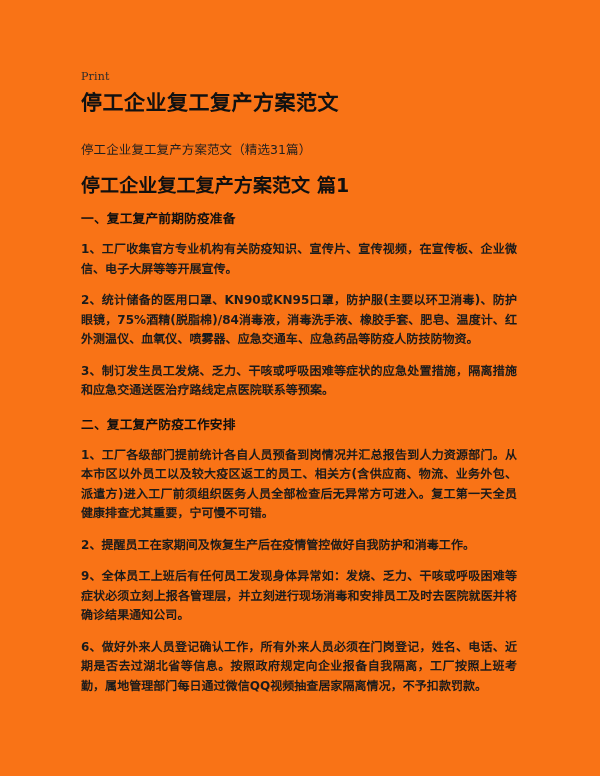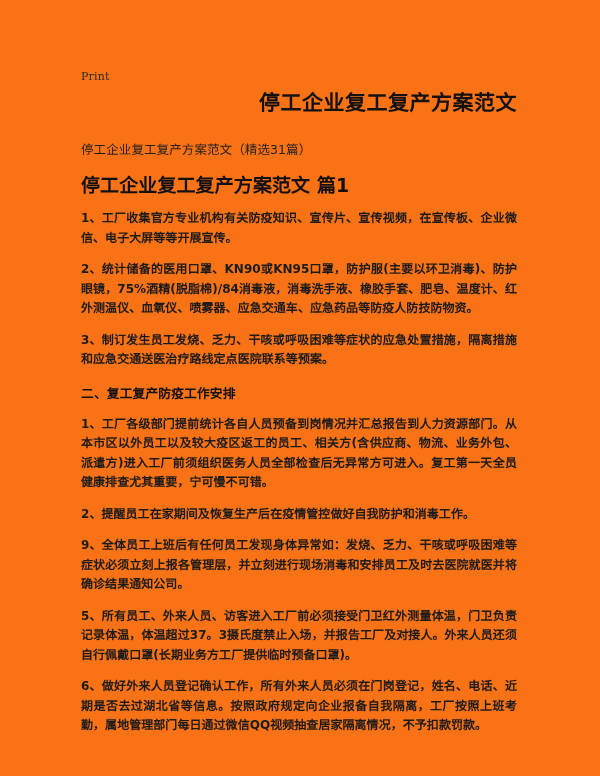--- a/index.html
+++ b/index.html
@@ -40,21 +40,21 @@
   .doc-body {
     position: absolute;
     left: 81px;
     top: 88px;
     width: 436px;
   }
 
   .doc-title {
     margin: 0 0 0 0;
     padding: 0;
-    text-align: right;
+    text-align: left;
     font-size: 21px;
     line-height: 30px;
     font-weight: 700;
     letter-spacing: 0.5px;
     color: #111111;
     font-family: "DejaVu Sans", "Liberation Sans", sans-serif;
   }
 
   .doc-subtitle {
     margin: 22px 0 0 0;
@@ -112,28 +112,28 @@
 
   <div class="doc-body">
 
     <h1 class="doc-title">停工企业复工复产方案范文</h1>
 
     <p class="doc-subtitle">停工企业复工复产方案范文（精选31篇）</p>
 
     <p class="doc-article-heading">停工企业复工复产方案范文 篇1</p>
 
     <div class="section">
+      <h2 class="section-heading">一、复工复产前期防疫准备</h2>
       <p class="para">1、工厂收集官方专业机构有关防疫知识、宣传片、宣传视频，在宣传板、企业微信、电子大屏等等开展宣传。</p>
       <p class="para">2、统计储备的医用口罩、KN90或KN95口罩，防护服(主要以环卫消毒)、防护眼镜，75%酒精(脱脂棉)/84消毒液，消毒洗手液、橡胶手套、肥皂、温度计、红外测温仪、血氧仪、喷雾器、应急交通车、应急药品等防疫人防技防物资。</p>
       <p class="para">3、制订发生员工发烧、乏力、干咳或呼吸困难等症状的应急处置措施，隔离措施和应急交通送医治疗路线定点医院联系等预案。</p>
     </div>
 
     <div class="section">
       <h2 class="section-heading">二、复工复产防疫工作安排</h2>
       <p class="para">1、工厂各级部门提前统计各自人员预备到岗情况并汇总报告到人力资源部门。从本市区以外员工以及较大疫区返工的员工、相关方(含供应商、物流、业务外包、派遣方)进入工厂前须组织医务人员全部检查后无异常方可进入。复工第一天全员健康排查尤其重要，宁可慢不可错。</p>
       <p class="para">2、提醒员工在家期间及恢复生产后在疫情管控做好自我防护和消毒工作。</p>
       <p class="para">9、全体员工上班后有任何员工发现身体异常如：发烧、乏力、干咳或呼吸困难等症状必须立刻上报各管理层，并立刻进行现场消毒和安排员工及时去医院就医并将确诊结果通知公司。</p>
-      <p class="para">5、所有员工、外来人员、访客进入工厂前必须接受门卫红外测量体温，门卫负责记录体温，体温超过37。3摄氏度禁止入场，并报告工厂及对接人。外来人员还须自行佩戴口罩(长期业务方工厂提供临时预备口罩)。</p>
       <p class="para">6、做好外来人员登记确认工作，所有外来人员必须在门岗登记，姓名、电话、近期是否去过湖北省等信息。按照政府规定向企业报备自我隔离，工厂按照上班考勤，属地管理部门每日通过微信QQ视频抽查居家隔离情况，不予扣款罚款。</p>
     </div>
 
   </div>
 </div>
 
 </body></html>

